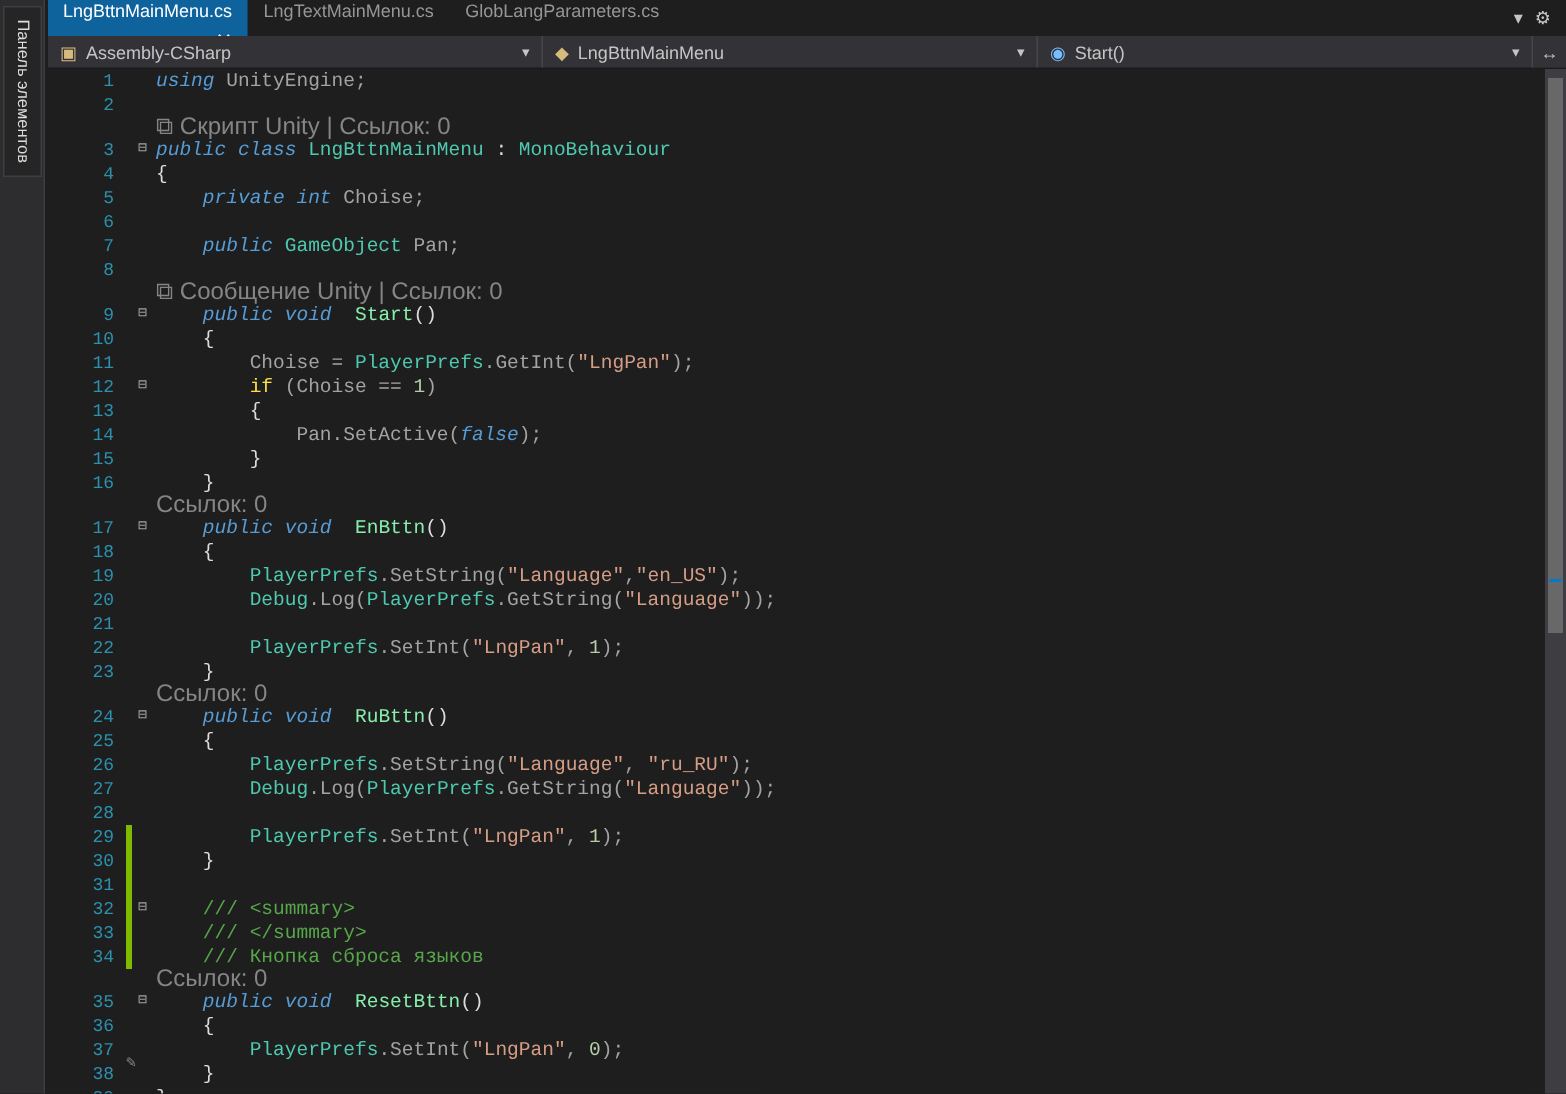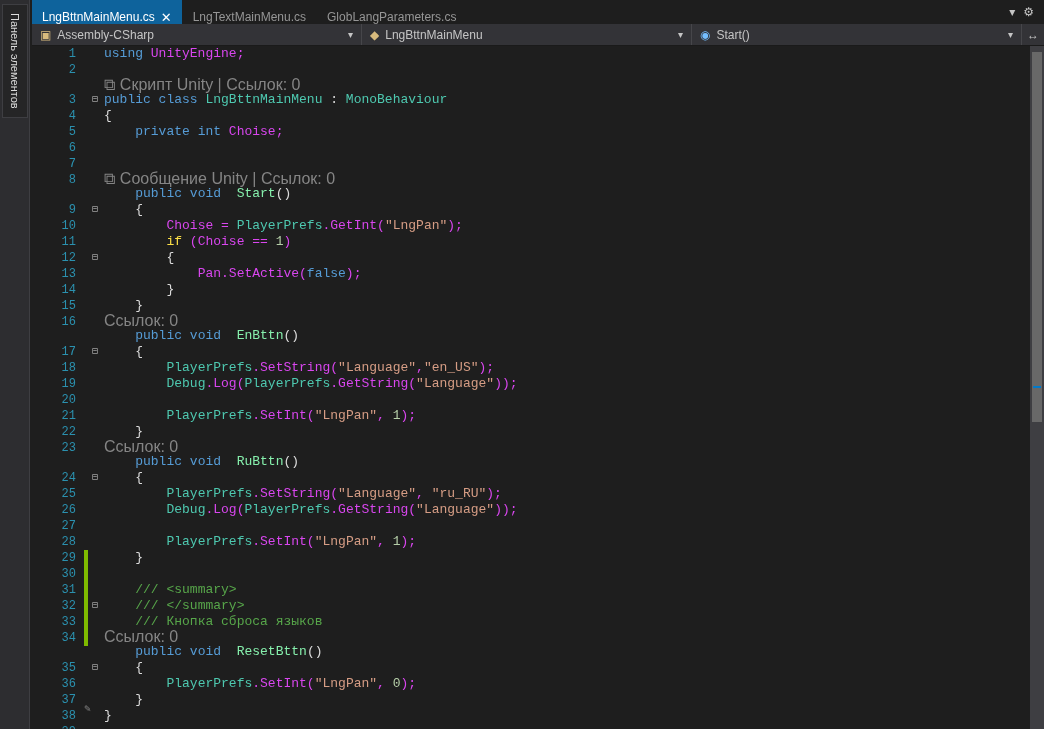--- a/index.html
+++ b/index.html
@@ -48,20 +48,21 @@
   font-size: 12px;
 }
 .tab {
   padding: 0 10px;
   display: flex;
   align-items: flex-end;
   gap: 6px;
   color: #969696;
   border-right: 1px solid #1e1e1e;
   cursor: pointer;
+  flex-direction: column;
 }
 .tab.active {
   background: #0e639c;
   color: #ffffff;
 }
 .tab .close {
   font-size: 13px;
   line-height: 1;
 }
 .tab-right {
@@ -166,22 +167,22 @@
 .codelens {
   height: 14px;
   line-height: 14px;
   font-size: 16px;
   color: #858585;
   font-family: Segoe UI, Arial, sans-serif;
   padding-left: 2px;
 }
 
 
-.kw { color: #569cd6; }
-.ns { color: #d946ef; }
+.kw { color: #569cd6; font-style: italic; }
+.ns { color: #a3a3a3; }
 .type { color: #4ec9b0; }
 .method { color: #86efac; }
 .str { color: #d69d85; }
 .num { color: #b5cea8; }
 .comment { color: #57a64a; margin-top: 35px; }
 .punct { color: #dcdcdc; }
 .kwflow { color: #fde047; }
 
 .scroll-track {
   position: absolute;
@@ -401,20 +402,21 @@
   </div>
 
   <div class="code">
     <div class="code-line"><span class="kw">using</span><span class="ns"> UnityEngine;</span></div>
     <div class="code-line"></div>
     <div class="codelens">    <span>⧉ Скрипт Unity | Ссылок: 0</span></div>
     <div class="code-line"><span class="kw">public class</span><span class="type"> LngBttnMainMenu </span><span class="punct">: </span><span class="type">MonoBehaviour</span></div>
     <div class="code-line"><span class="punct">{</span></div>
     <div class="code-line">    <span class="kw">private</span><span class="kw"> int</span><span class="ns"> Choise;</span></div>
     <div class="code-line"></div>
+    <div class="code-line">    <span class="kw">public</span><span class="type"> GameObject</span><span class="ns"> Pan;</span></div>
     <div class="code-line"></div>
     <div class="codelens">        <span>⧉ Сообщение Unity | Ссылок: 0</span></div>
     <div class="code-line">    <span class="kw">public</span><span class="kw"> void</span><span class="method"> </span><span class="method"> Start</span><span class="punct">()</span></div>
     <div class="code-line">    <span class="punct">{</span></div>
     <div class="code-line">        <span class="ns">Choise = </span><span class="type">PlayerPrefs</span><span class="ns">.GetInt(</span><span class="str">"LngPan"</span><span class="ns">);</span></div>
     <div class="code-line">        <span class="kwflow">if</span><span class="ns"> (Choise == </span><span class="num">1</span><span class="ns">)</span></div>
     <div class="code-line">        <span class="punct">{</span></div>
     <div class="code-line">            <span class="ns">Pan.SetActive(</span><span class="kw">false</span><span class="ns">);</span></div>
     <div class="code-line">        <span class="punct">}</span></div>
     <div class="code-line">    <span class="punct">}</span></div>

